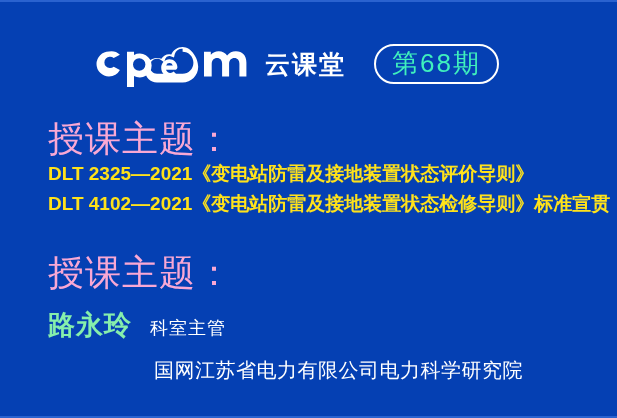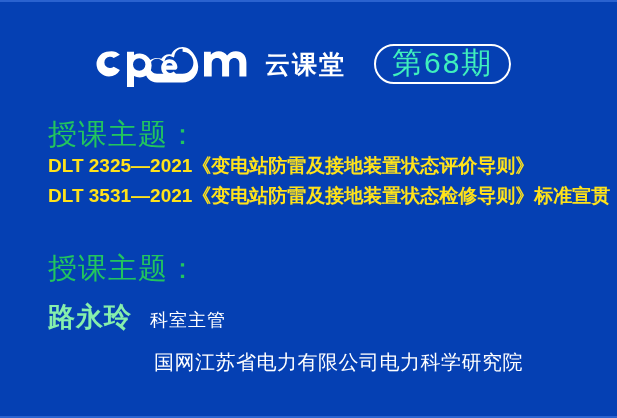--- a/index.html
+++ b/index.html
@@ -62,34 +62,34 @@
     padding: 4px 16px 6px 16px;
     line-height: 1;
     display: flex;
     align-items: center;
     justify-content: center;
     height: 40px;
     box-sizing: border-box;
   }
   .badge-text {
     color: #3ff0bd;
-    font-size: 30px;
+    font-size: 26px;
     font-weight: 400;
     letter-spacing: 2px;
     white-space: nowrap;
   }
 
   
   .block {
     position: absolute;
     left: 48px;
   }
   .label-line {
-    color: #22c55e;
-    font-size: 29px;
+    color: #f9a8d4;
+    font-size: 36px;
     font-weight: 300;
     letter-spacing: 1px;
     line-height: 1.15;
     white-space: nowrap;
   }
   .course-line {
     color: #ffe21a;
     font-size: 19px;
     font-weight: 700;
     letter-spacing: 0px;
@@ -156,21 +156,21 @@
     </div>
 
     <div class="badge">
       <span class="badge-text">第68期</span>
     </div>
   </div>
 
   <div class="block block-topic">
     <div class="label-line">授课主题：</div>
     <div class="course-line">DLT 2325—2021《变电站防雷及接地装置状态评价导则》</div>
-    <div class="course-line">DLT 3531—2021《变电站防雷及接地装置状态检修导则》标准宣贯</div>
+    <div class="course-line">DLT 4102—2021《变电站防雷及接地装置状态检修导则》标准宣贯</div>
   </div>
 
   <div class="block block-expert">
     <div class="label-line">授课主题：</div>
     <div class="expert-row">
       <span class="expert-name">路永玲</span>
       <span class="expert-title">科室主管</span>
     </div>
     <div class="expert-org">国网江苏省电力有限公司电力科学研究院</div>
   </div>

